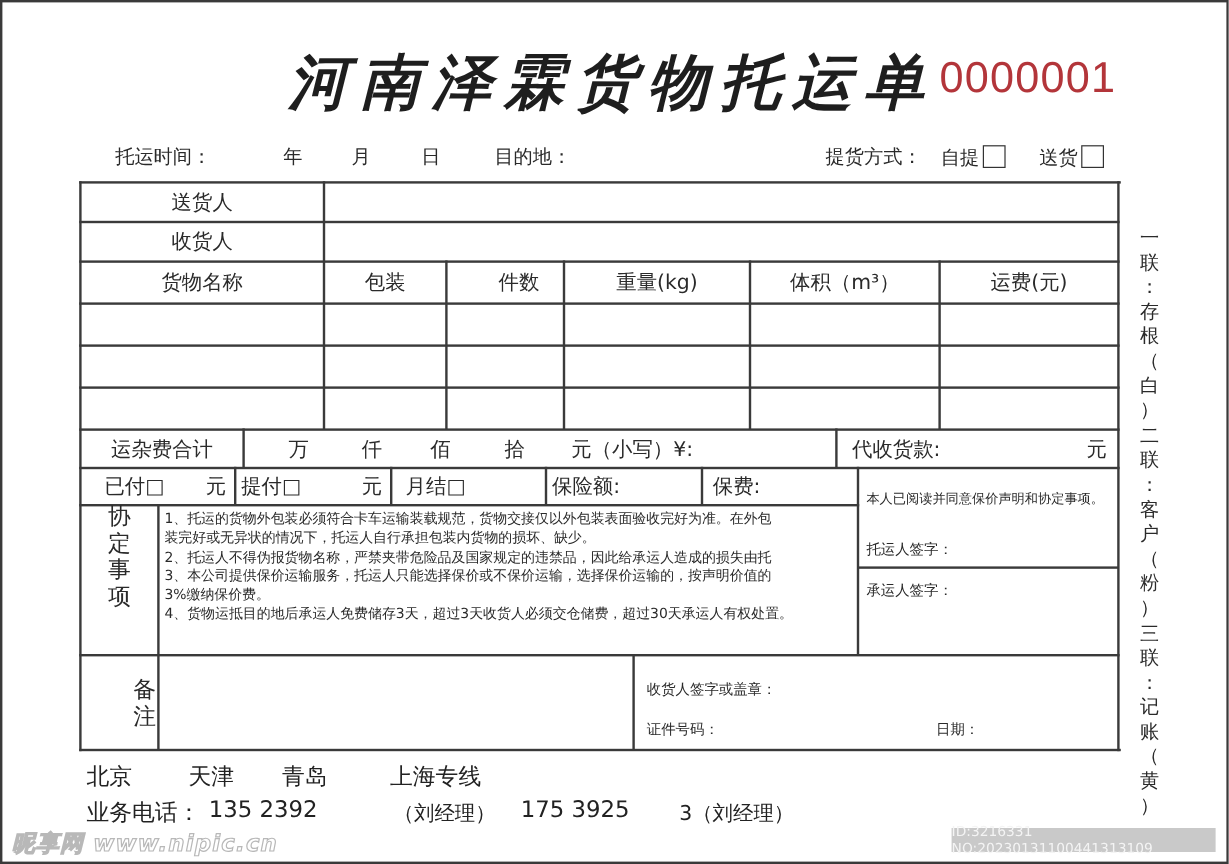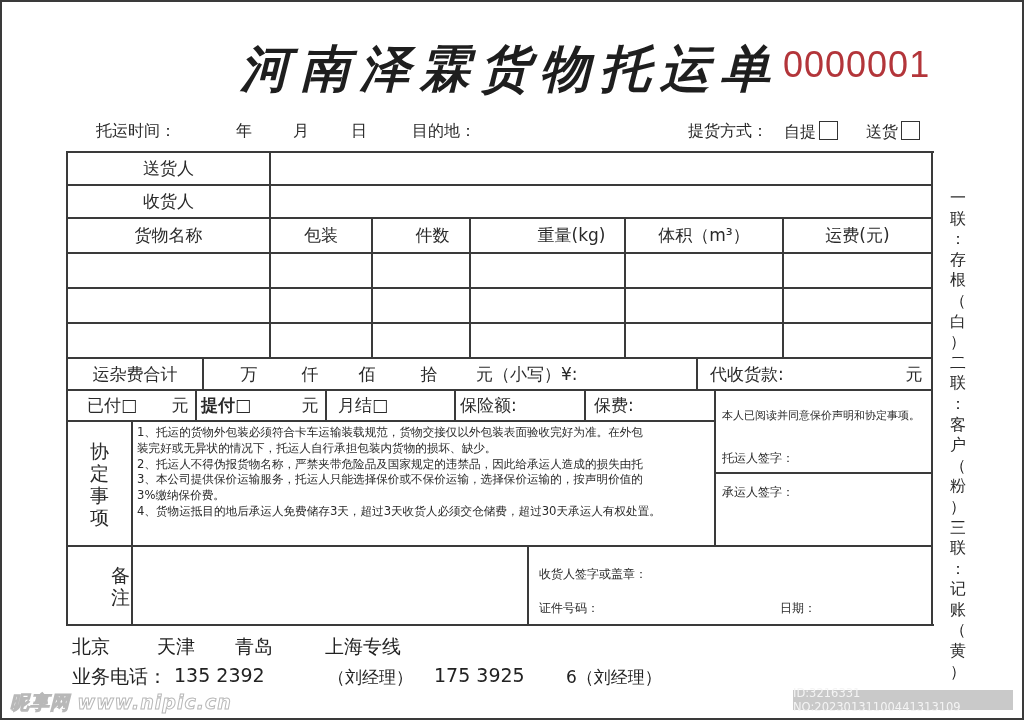--- a/index.html
+++ b/index.html
@@ -117,48 +117,48 @@
 </div>
 
 <div class="cell" style="left:68px; top:153px; width:201px; height:31px;">送货人</div>
 <div class="cell" style="left:271px; top:153px; width:660px; height:31px;"></div>
 <div class="cell" style="left:68px; top:186px; width:201px; height:31px;">收货人</div>
 <div class="cell" style="left:271px; top:186px; width:660px; height:31px;"></div>
 
 <div class="cell" style="left:68px; top:219px; width:201px; height:33px;">货物名称</div>
 <div class="cell" style="left:271px; top:219px; width:100px; height:33px;">包装</div>
 <div class="cell" style="left:373px; top:219px; width:119px; height:33px;">件数</div>
-<div class="cell" style="left:471px; top:219px; width:153px; height:33px;margin-left:24px;">重量(kg)</div>
+<div class="cell" style="left:471px; top:219px; width:153px; height:33px;">重量(kg)</div>
 <div class="cell" style="left:626px; top:219px; width:156px; height:33px;">体积（m³）</div>
 <div class="cell" style="left:784px; top:219px; width:147px; height:33px;">运费(元)</div>
 
 <div>
   <div class="cell" style="left:68px; top:254px; width:863px; height:33px;"></div>
   <div class="cell" style="left:68px; top:289px; width:863px; height:33px;"></div>
   <div class="cell" style="left:68px; top:324px; width:863px; height:33px;"></div>
 </div>
 
 <div class="cell" style="left:68px; top:359px; width:134px; height:30px;">运杂费合计</div>
 <div class="cell" style="left:238px; top:359px; width:22px; height:30px;">万</div>
 <div class="cell" style="left:299px; top:359px; width:22px; height:30px;">仟</div>
 <div class="cell" style="left:356px; top:359px; width:22px; height:30px;">佰</div>
 <div class="cell" style="left:418px; top:359px; width:22px; height:30px;">拾</div>
 <div class="cell left" style="left:470px; top:359px; width:200px; height:30px;">元（小写）¥:</div>
 <div class="cell left" style="left:704px; top:359px; width:150px; height:30px;">代收货款:</div>
 <div class="cell" style="left:902px; top:359px; width:24px; height:30px;">元</div>
 
 <div class="cell left" style="left:68px; top:391px; width:90px; height:29px; padding-left:19px;">已付□</div>
 <div class="cell" style="left:168px; top:391px; width:24px; height:29px;">元</div>
-<div class="cell left" style="left:197px; top:391px; width:90px; height:29px; padding-left:4px;font-weight:bold;">提付□</div>
+<div class="cell left" style="left:197px; top:391px; width:90px; height:29px; padding-left:4px;">提付□</div>
 <div class="cell" style="left:298px; top:391px; width:24px; height:29px;">元</div>
 <div class="cell left" style="left:332px; top:391px; width:100px; height:29px;">月结□</div>
 <div class="cell left" style="left:456px; top:391px; width:120px; height:29px; padding-left:4px;">保险额:</div>
 <div class="cell left" style="left:586px; top:391px; width:120px; height:29px; padding-left:8px;">保费:</div>
 
-<div class="cell" style="left:68px; top:422px; width:63px; height:123px; white-space:normal; flex-direction:column; font-size:19px; line-height:22px;">
+<div class="cell" style="left:68px; top:402px; width:63px; height:123px; white-space:normal; flex-direction:column; font-size:19px; line-height:22px;">
   <span style="width:20px; display:block; text-align:center; word-break:break-all;">协定事项</span>
 </div>
 <div class="terms">
   <div>1、托运的货物外包装必须符合卡车运输装载规范，货物交接仅以外包装表面验收完好为准。在外包</div>
   <div>装完好或无异状的情况下，托运人自行承担包装内货物的损坏、缺少。</div>
   <div>2、托运人不得伪报货物名称，严禁夹带危险品及国家规定的违禁品，因此给承运人造成的损失由托</div>
   <div>3、本公司提供保价运输服务，托运人只能选择保价或不保价运输，选择保价运输的，按声明价值的</div>
   <div>3%缴纳保价费。</div>
   <div>4、货物运抵目的地后承运人免费储存3天，超过3天收货人必须交仓储费，超过30天承运人有权处置。</div>
 </div>
@@ -204,16 +204,16 @@
 </div>
 
 <div class="footer" style="left:72px; top:634px;">北京</div>
 <div class="footer" style="left:157px; top:634px;">天津</div>
 <div class="footer" style="left:235px; top:634px;">青岛</div>
 <div class="footer" style="left:325px; top:634px;">上海专线</div>
 <div class="footer" style="left:72px; top:664px;">业务电话：</div>
 <div class="footer" style="left:174px; top:664px;">135 2392</div>
 <div class="footer" style="left:328px; top:666px; font-size:17px;">（刘经理）</div>
 <div class="footer" style="left:434px; top:664px;">175 3925</div>
-<div class="footer" style="left:566px; top:666px; font-size:17px;">6（刘经理）</div>
+<div class="footer" style="left:566px; top:666px; font-size:17px;">3（刘经理）</div>
 
 <div class="watermark">昵享网 www.nipic.cn</div>
 <div class="idbar">ID:3216331 NO:20230131100441313109</div>
 
 </body></html>

